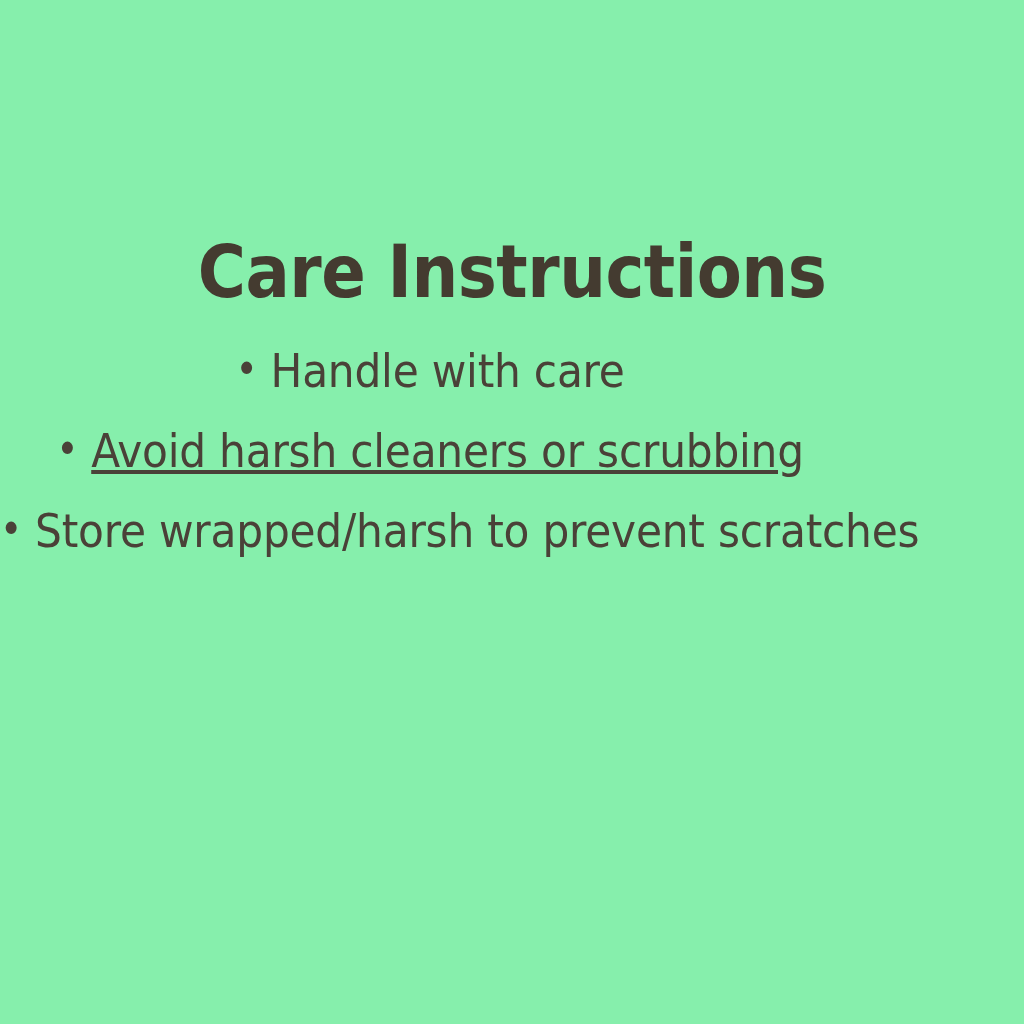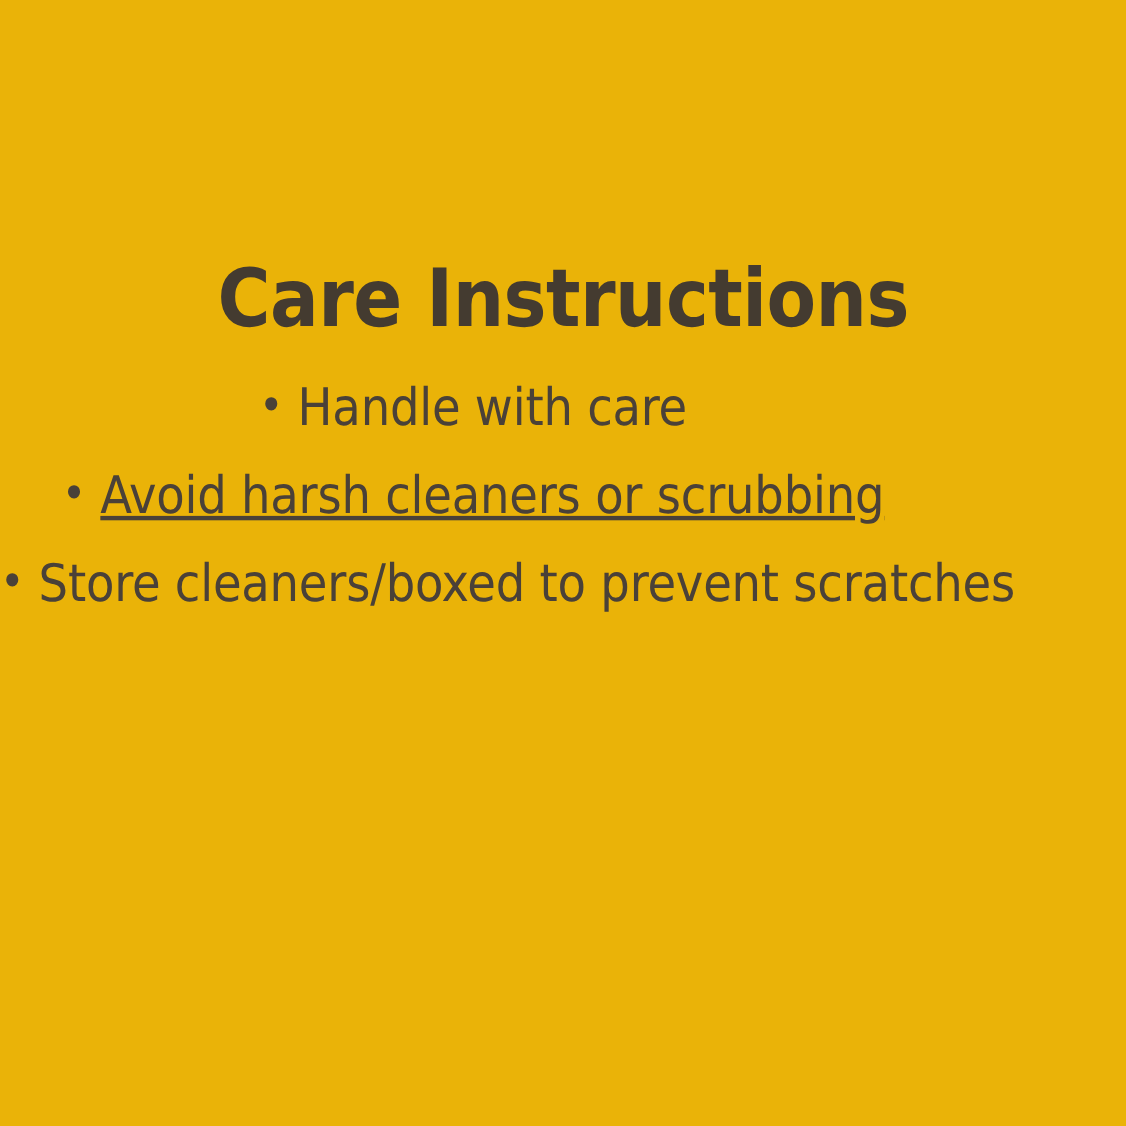--- a/index.html
+++ b/index.html
@@ -61,35 +61,35 @@
     vertical-align: 0.06em;
     margin-right: 13px;
   }
   .bullet-text {
     display: inline;
   }
 </style>
 </head>
 <body style="background: rgb(246, 241, 236);">
 
-<div id="slide" style="background: #eab308;">
+<div id="slide" style="background: #86efac;">
 
   <h1 id="slide-title" style="color: rgb(68, 59, 48);">Care Instructions</h1>
 
   <ul id="bullet-list">
 
     <li class="bullet-item" style="color: rgb(74, 65, 56);">
       <span class="bullet-dot" style="color: rgb(74, 65, 56);">•</span><span class="bullet-text">Handle with care</span>
     </li>
 
 
     <li class="bullet-item" style="color: rgb(74, 65, 56); text-decoration: underline;">
       <span class="bullet-dot" style="color: rgb(74, 65, 56);">•</span><span class="bullet-text">Avoid harsh cleaners or scrubbing</span>
     </li>
 
     <li class="bullet-item" style="color: rgb(74, 65, 56);">
-      <span class="bullet-dot" style="color: rgb(74, 65, 56);">•</span><span class="bullet-text">Store cleaners/boxed to prevent scratches</span>
+      <span class="bullet-dot" style="color: rgb(74, 65, 56);">•</span><span class="bullet-text">Store wrapped/harsh to prevent scratches</span>
     </li>
 
 
   </ul>
 
 </div>
 
 </body></html>

